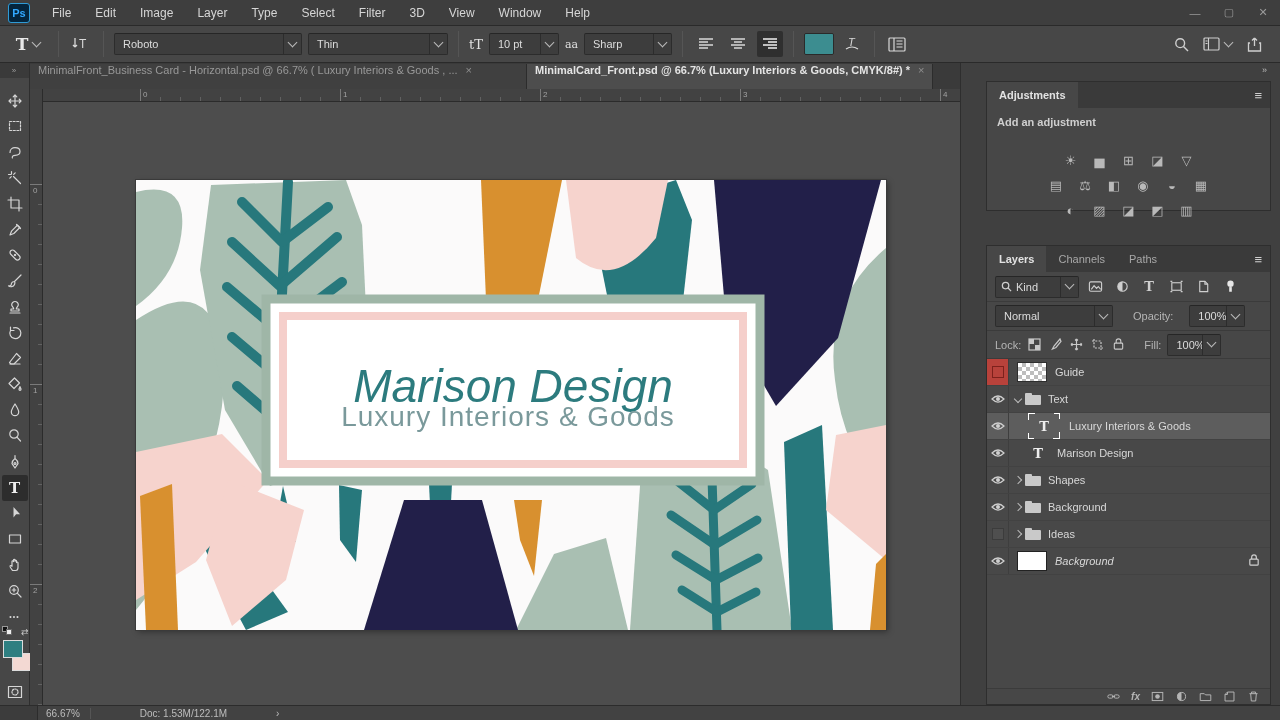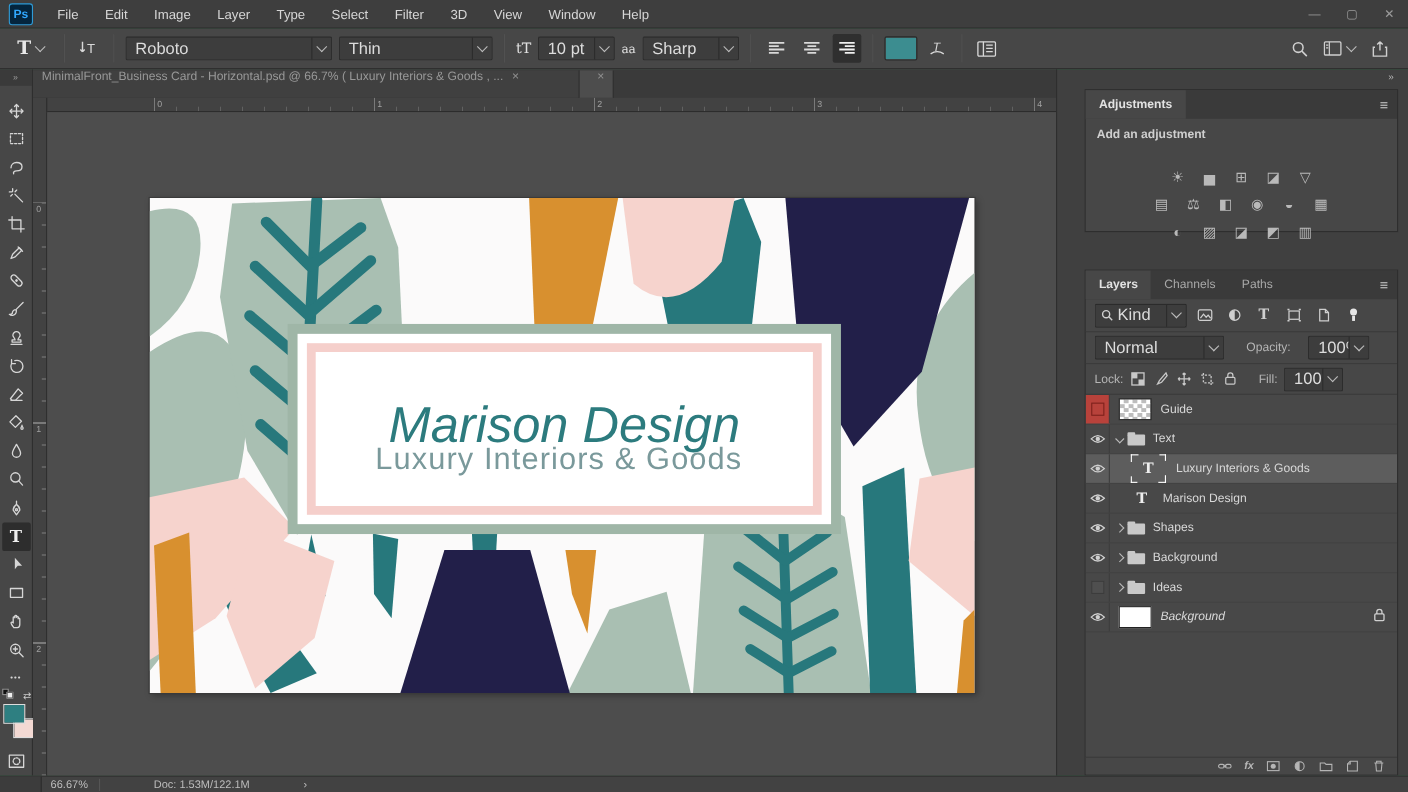--- a/index.html
+++ b/index.html
@@ -1,32 +1,32 @@
 <!DOCTYPE html>
 <html><head>
 <meta charset="utf-8">
 <style>
   *{box-sizing:border-box;margin:0;padding:0;font-family:"Liberation Sans",sans-serif;-webkit-font-smoothing:antialiased}
   html,body{width:1280px;height:720px;overflow:hidden;background:#333}
-  .app{width:1280px;height:720px;display:flex;flex-direction:column;background:#15803d;color:#ccc;font-size:12px;position:relative}
+  .app{width:1280px;height:720px;display:flex;flex-direction:column;background:#a16207;color:#ccc;font-size:12px;position:relative}
 
   
   .menubar{height:26px;background:#3e3e3e;display:flex;align-items:center;border-bottom:1px solid #2a2a2a;flex:0 0 26px}
   .pslogo{width:22px;height:20px;margin:0 10px 0 8px;background:#04253d;border:1px solid #2f9bd6;border-radius:3px;color:#31a8ff;font-size:11px;font-weight:bold;display:flex;align-items:center;justify-content:center}
   .menuitem{padding:0 12px;height:26px;display:flex;align-items:center;color:#d6d6d6;font-size:12px;cursor:default}
   .winctrls{margin-left:auto;display:flex;align-items:center;height:26px}
   .winbtn{width:34px;height:26px;display:flex;align-items:center;justify-content:center;color:#9a9a9a;font-size:11px}
 
   
   .optionsbar{height:37px;background:#474747;border-bottom:1px solid #2a2a2a;display:flex;align-items:center;flex:0 0 37px;gap:6px;padding-left:8px}
   .opt-sep{width:1px;height:26px;background:#3a3a3a;border-right:1px solid #555;margin:0 4px}
   .ib{display:flex;align-items:center;justify-content:center;color:#d9d9d9;height:28px;min-width:24px;border-radius:2px}
   .tool-tglyph{font-family:"DejaVu Serif",serif;font-size:17px;font-weight:bold;color:#e8e8e8}
   .chev{width:7px;height:7px;border-right:1.4px solid #bbb;border-bottom:1.4px solid #bbb;transform:rotate(45deg);display:inline-block;margin-top:-4px}
-  .field{height:22px;background:#3d3d3d;border:1px solid #2c2c2c;border-top-color:#262626;display:flex;align-items:center;color:#dcdcdc;font-size:15px;border-radius:2px}
+  .field{height:22px;background:#3d3d3d;border:1px solid #2c2c2c;border-top-color:#262626;display:flex;align-items:center;color:#dcdcdc;font-size:11px;border-radius:2px}
   .field .val{padding:0 8px;flex:1;white-space:nowrap;overflow:hidden}
   .field .dd{width:18px;height:100%;display:flex;align-items:center;justify-content:center;border-left:1px solid #2c2c2c}
   .glyphsmall{font-size:13px;color:#e0e0e0;font-family:"DejaVu Serif",serif}
   .alignbtn{width:26px;height:26px;display:flex;align-items:center;justify-content:center;border-radius:2px}
   .alignbtn.sel{background:#2f2f2f}
   .swatchbtn{width:30px;height:22px;border:1px solid #2a2a2a;border-radius:2px;overflow:hidden}
 
   
   .main{flex:1;display:flex;min-height:0}
 
@@ -397,20 +397,21 @@
         </div>
     </div>
 
     <div class="docarea">
       <div class="tabbar">
         <div class="doctab inactive" style="width:497px">
           <span style="overflow:hidden;text-overflow:ellipsis">MinimalFront_Business Card - Horizontal.psd @ 66.7% ( Luxury Interiors &amp; Goods , ...</span>
           <span class="tabclose">×</span>
         </div>
         <div class="doctab active">
+          <span>MinimalCard_Front.psd @ 66.7% (Luxury Interiors &amp; Goods, CMYK/8#) *</span>
           <span class="tabclose">×</span>
         </div>
       </div>
       <div class="hruler">
         <span class="hnum" style="left:113px">0</span>
         <span class="hnum" style="left:313px">1</span>
         <span class="hnum" style="left:513px">2</span>
         <span class="hnum" style="left:713px">3</span>
         <span class="hnum" style="left:913px">4</span>
         <span class="rulercorner"></span>

